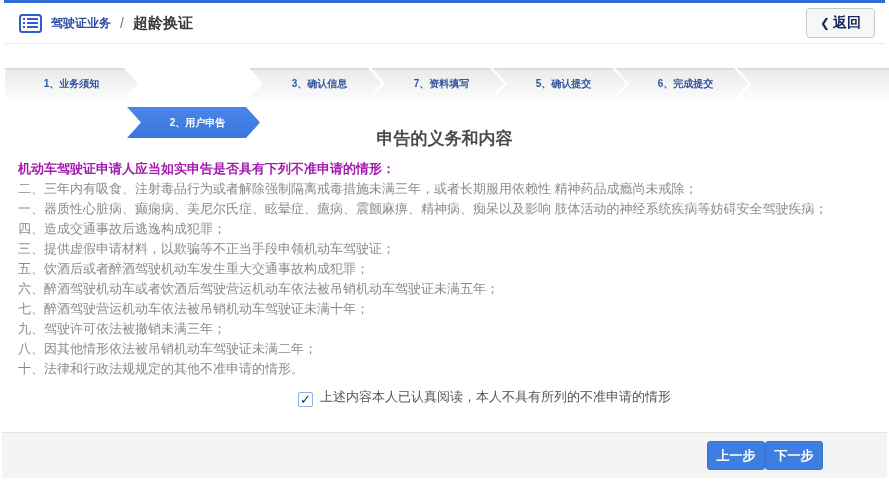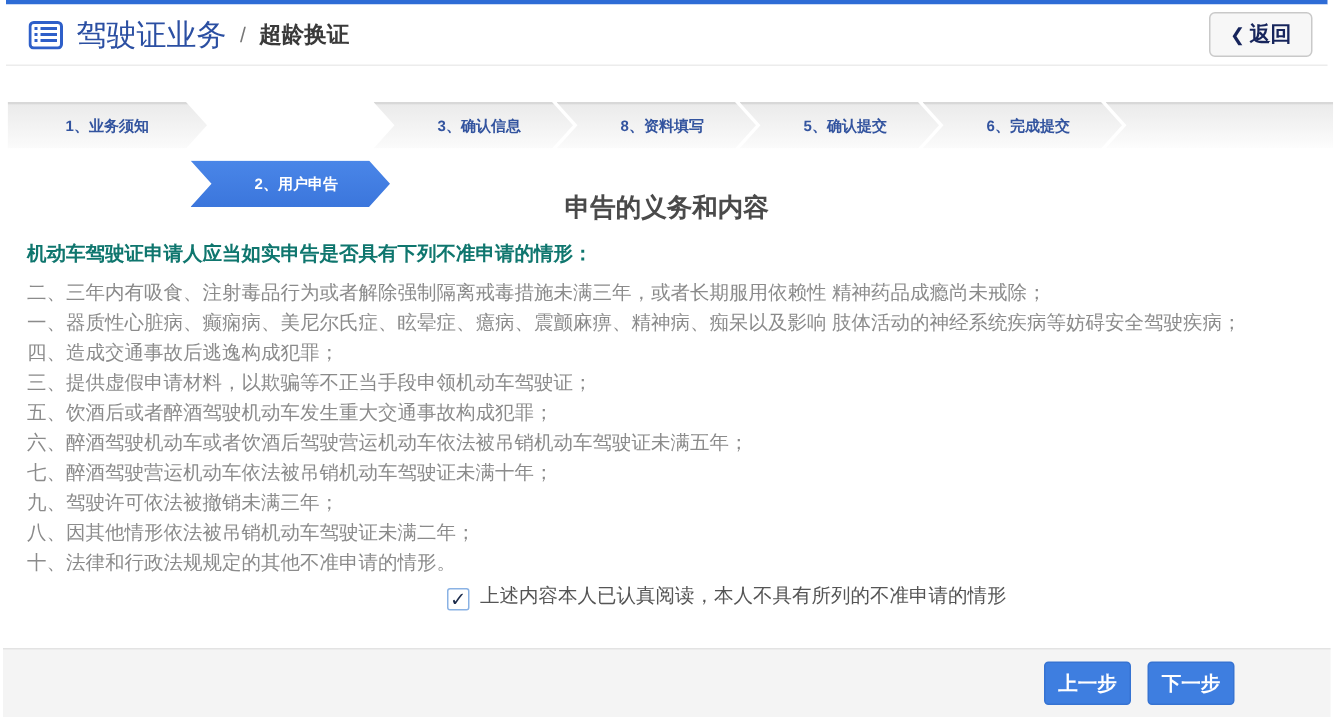--- a/index.html
+++ b/index.html
@@ -8,21 +8,21 @@
   .page { position:relative; width:889px; height:483px; background:#fff; overflow:hidden; }
 
   
   .top-accent { position:absolute; top:0; left:4px; right:4px; height:3px; background:#2e6cd6; }
 
   
   .header { position:absolute; top:3px; left:4px; right:4px; height:41px;
             display:flex; align-items:center; padding:0 10px 0 15px;
             border-bottom:1px solid #ececec; background:#fff; }
   .hicon { display:inline-flex; margin-right:9px; }
-  .htitle { font-size:20px; font-weight:normal; color:#2b4fa2; }
+  .htitle { font-size:12px; font-weight:bold; color:#2b4fa2; }
   .hsep { font-size:14px; color:#777; margin:0 9px; }
   .hsub { font-size:15px; font-weight:700; color:#3a3a3a; }
   .hspacer { flex:1; }
   .back-btn { display:inline-flex; align-items:center; gap:3px; cursor:pointer;
               background:#f7f7f7; border:1px solid #c9c9c9; border-radius:4px;
               padding:5px 13px; font-size:14px; font-weight:bold; color:#17255c;
               font-family:inherit; }
   .back-chevron { font-size:12px; line-height:1; }
 
   
@@ -37,35 +37,35 @@
   .step.active { background:linear-gradient(180deg,#4a86e8 0,#3b76dc 100%); color:#fff;margin-top:39px; }
   .step-filler { flex:1; height:31px;
           background:linear-gradient(180deg,#d8d8d8 0,#d8d8d8 1px,#ebebeb 2px,#fdfdfd 100%);
           clip-path:polygon(0 0, 100% 0, 100% 100%, 0 100%, 14px 50%); }
 
   
   .content-title { position:absolute; top:127px; left:0; width:100%; text-align:center;
                    font-size:17px; font-weight:bold; color:#4a4a4a; }
   .notice { position:absolute; top:159px; left:18px; right:14px;
             font-size:13px; line-height:20px; color:#8b8b8b; }
-  .notice .intro { color:#0f766e; font-weight:bold; margin-bottom:6px; }
+  .notice .intro { color:#a21caf; font-weight:bold; margin-bottom:0; }
 
   
   .agreement { position:absolute; top:388px; left:0; width:100%; text-align:center;
                font-size:13px; color:#555;margin-left:40px; }
   .checkbox { display:inline-block; width:15px; height:15px; vertical-align:-3px;
               background:#fff; border:1px solid #8ab2e4; border-radius:2px; cursor:pointer;
               line-height:13px; text-align:center; margin-right:7px; }
   .checkbox .check { font-size:13px; font-weight:bold; color:#1b2a4a; }
 
   
   .footer { position:absolute; left:2px; right:2px; bottom:5px; height:46px;
             background:#f4f4f4; border-top:1px solid #e3e3e3;
             display:flex; align-items:center; justify-content:flex-end;
-            padding-right:64px; gap:11px; }
+            padding-right:64px; }
   .btn { width:58px; height:29px; background:#3e7ee0; color:#fff;
          border:1px solid #3673d2; border-radius:3px; font-size:13px; font-weight:bold;
          cursor:pointer; font-family:inherit; }
 </style>
 </head>
 <body>
 
 <div class="page">
 
   <div class="top-accent"></div>
@@ -89,21 +89,21 @@
     <button class="back-btn">
       <span class="back-chevron">❮</span>
       <span>返回</span>
     </button>
   </header>
 
   <nav class="stepbar">
     <div class="step first">1、业务须知</div>
     <div class="step active">2、用户申告</div>
     <div class="step">3、确认信息</div>
-    <div class="step">8、资料填写</div>
+    <div class="step">7、资料填写</div>
     <div class="step">5、确认提交</div>
     <div class="step">6、完成提交</div>
     <div class="step-filler"></div>
   </nav>
 
   <h1 class="content-title">申告的义务和内容</h1>
 
   <section class="notice">
     <div class="intro">机动车驾驶证申请人应当如实申告是否具有下列不准申请的情形：</div>
     <div class="item">二、三年内有吸食、注射毒品行为或者解除强制隔离戒毒措施未满三年，或者长期服用依赖性 精神药品成瘾尚未戒除；</div>

